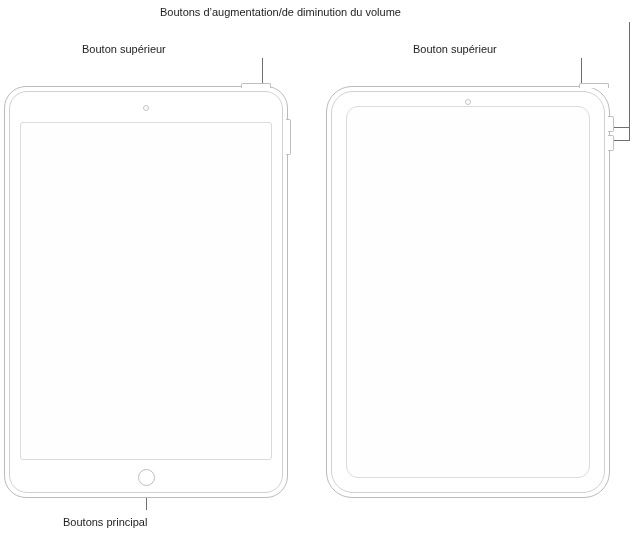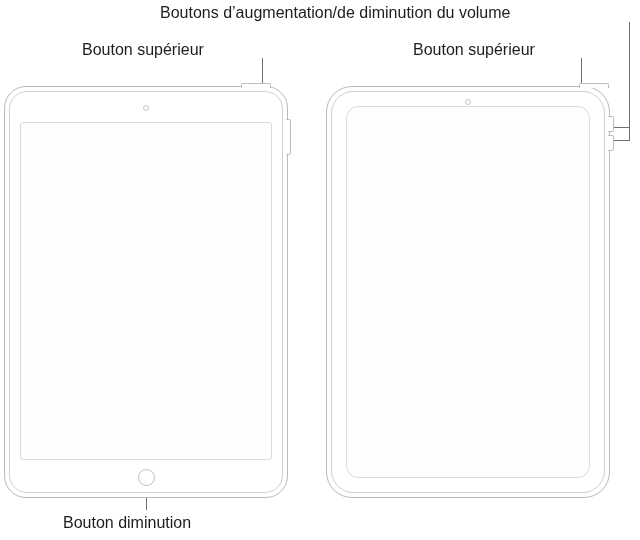--- a/index.html
+++ b/index.html
@@ -15,21 +15,21 @@
     position: relative;
     overflow: hidden;
   }
   .stage {
     position: absolute;
     inset: 0;
   }
   
   .label {
     position: absolute;
-    font-size: 16px;
+    font-size: 11px;
     line-height: 17px;
     color: #1d1d1f;
     white-space: nowrap;
   }
   #label-volume {
     left: 160px;
     top: 4px;
   }
   #label-top-left {
     left: 82px;
@@ -242,21 +242,21 @@
 <body>
 
 <div class="stage">
 
   <div class="label" id="label-volume">Boutons d’augmentation/de diminution du volume</div>
 
   <div class="label" id="label-top-left">Bouton supérieur</div>
 
   <div class="label" id="label-top-right">Bouton supérieur</div>
 
-  <div class="label" id="label-home">Bouton diminution</div>
+  <div class="label" id="label-home">Boutons principal</div>
 
   <div class="leader v" id="leader-top-left"></div>
   <div class="leader v" id="leader-home"></div>
   <div class="leader v" id="leader-top-right"></div>
   <div class="leader v" id="leader-volume-v"></div>
   <div class="leader h" id="leader-volume-h"></div>
   <div class="leader h" id="leader-volume-h2"></div>
   <div class="leader v" id="leader-volume-v2"></div>
 
   <div class="device" id="device-left">

